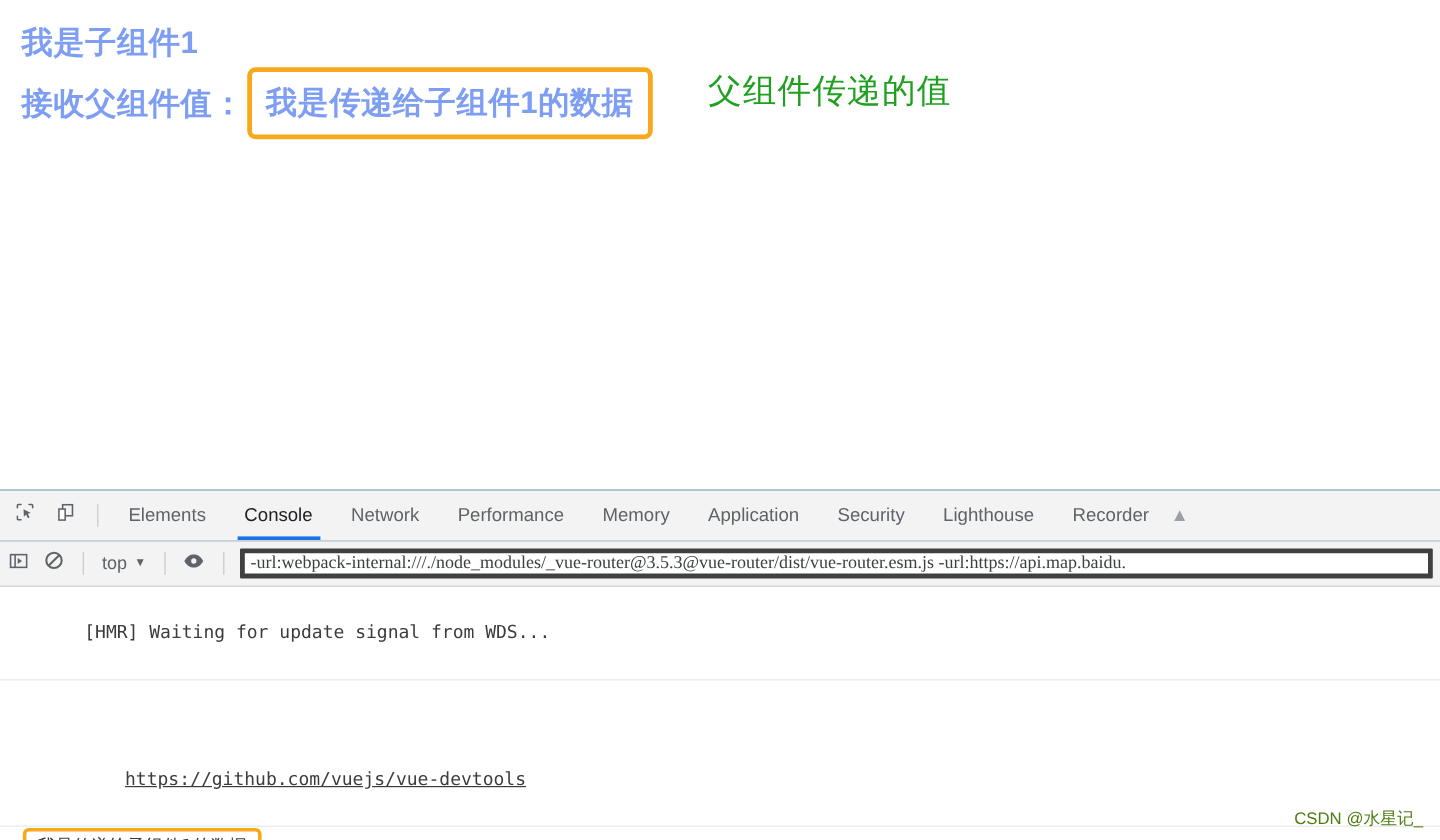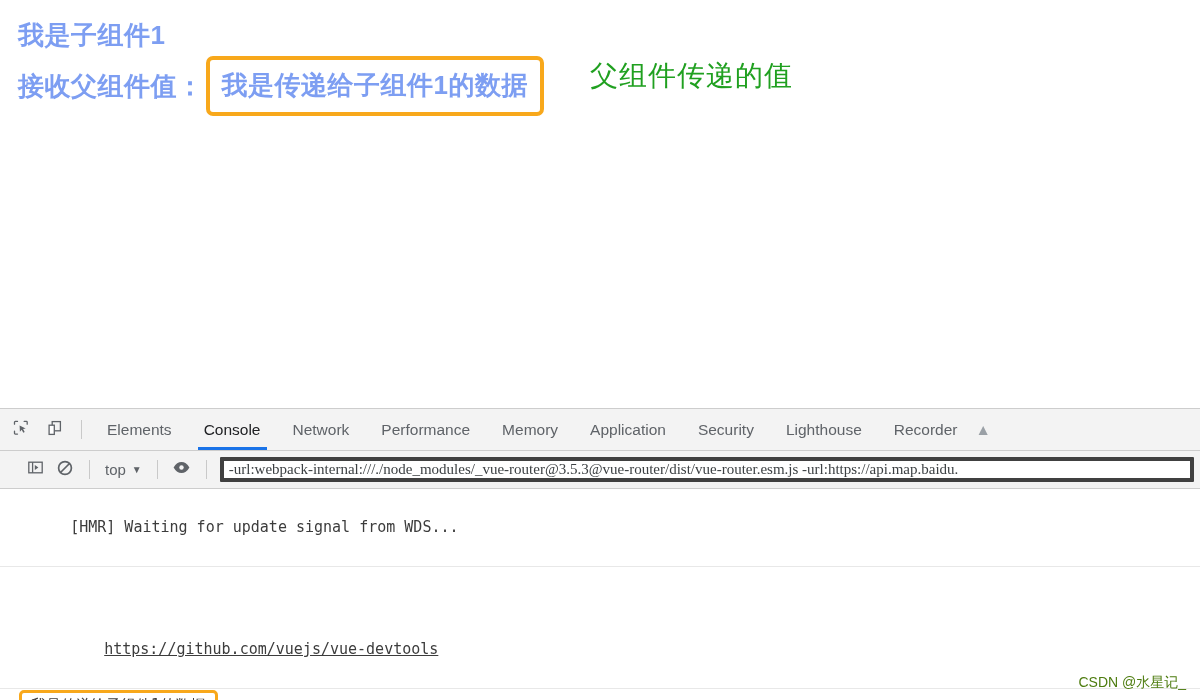--- a/index.html
+++ b/index.html
@@ -168,21 +168,21 @@
   }
 
   
   #console-toolbar {
     height: 38px;
     min-height: 38px;
     background: #f3f3f3;
     border-bottom: 1px solid #cdcdcd;
     display: flex;
     align-items: center;
-    padding: 0 6px 0 20px;
+    padding: 0 6px 0 0;
     box-sizing: border-box;
   }
   .ct-btn {
     width: 30px;
     height: 26px;
     display: flex;
     align-items: center;
     justify-content: center;
     cursor: pointer;
   }

